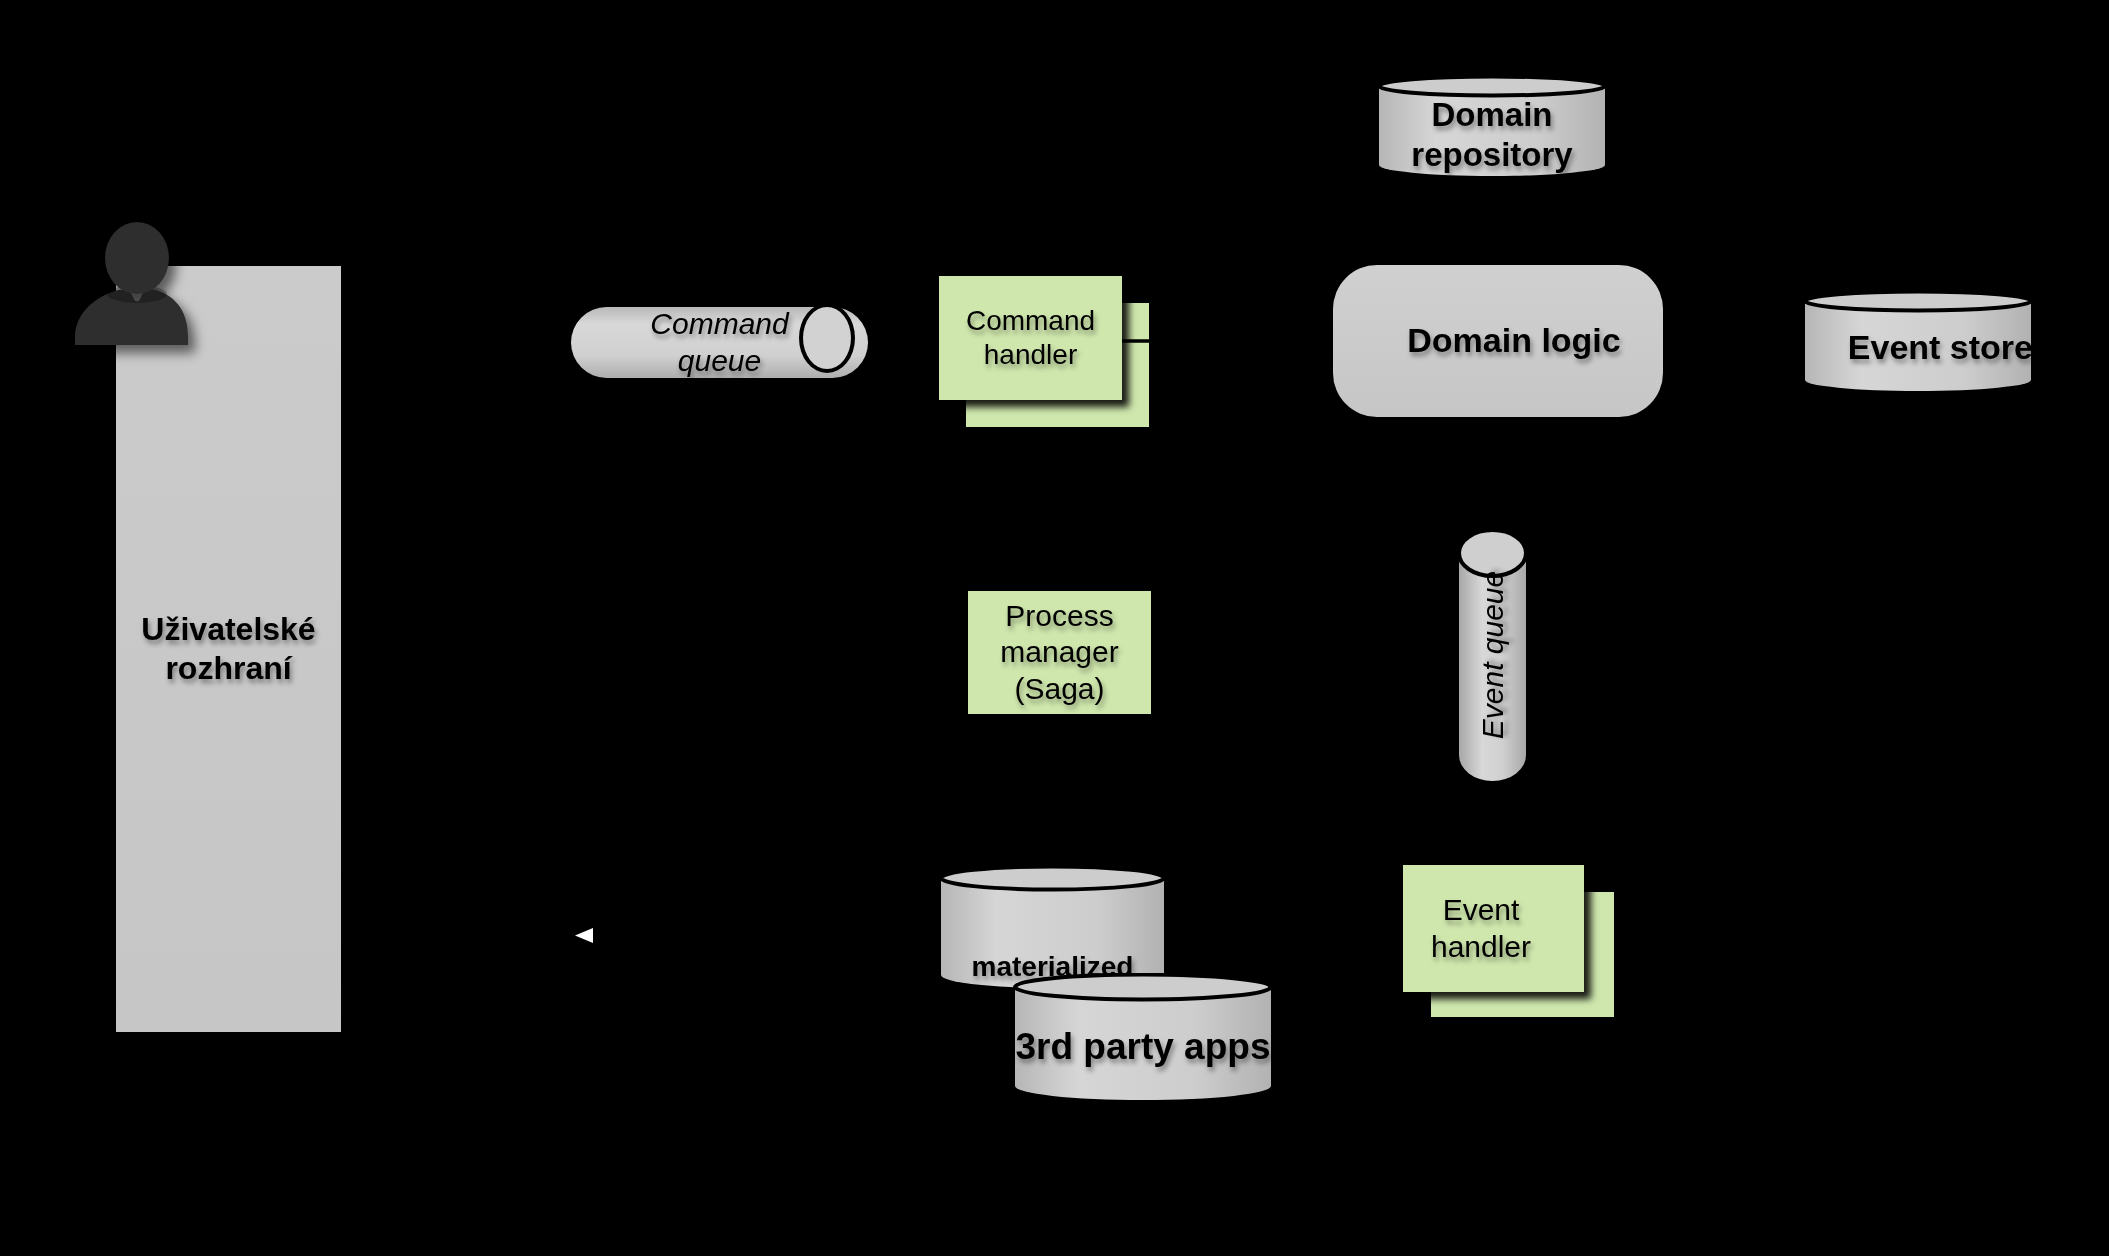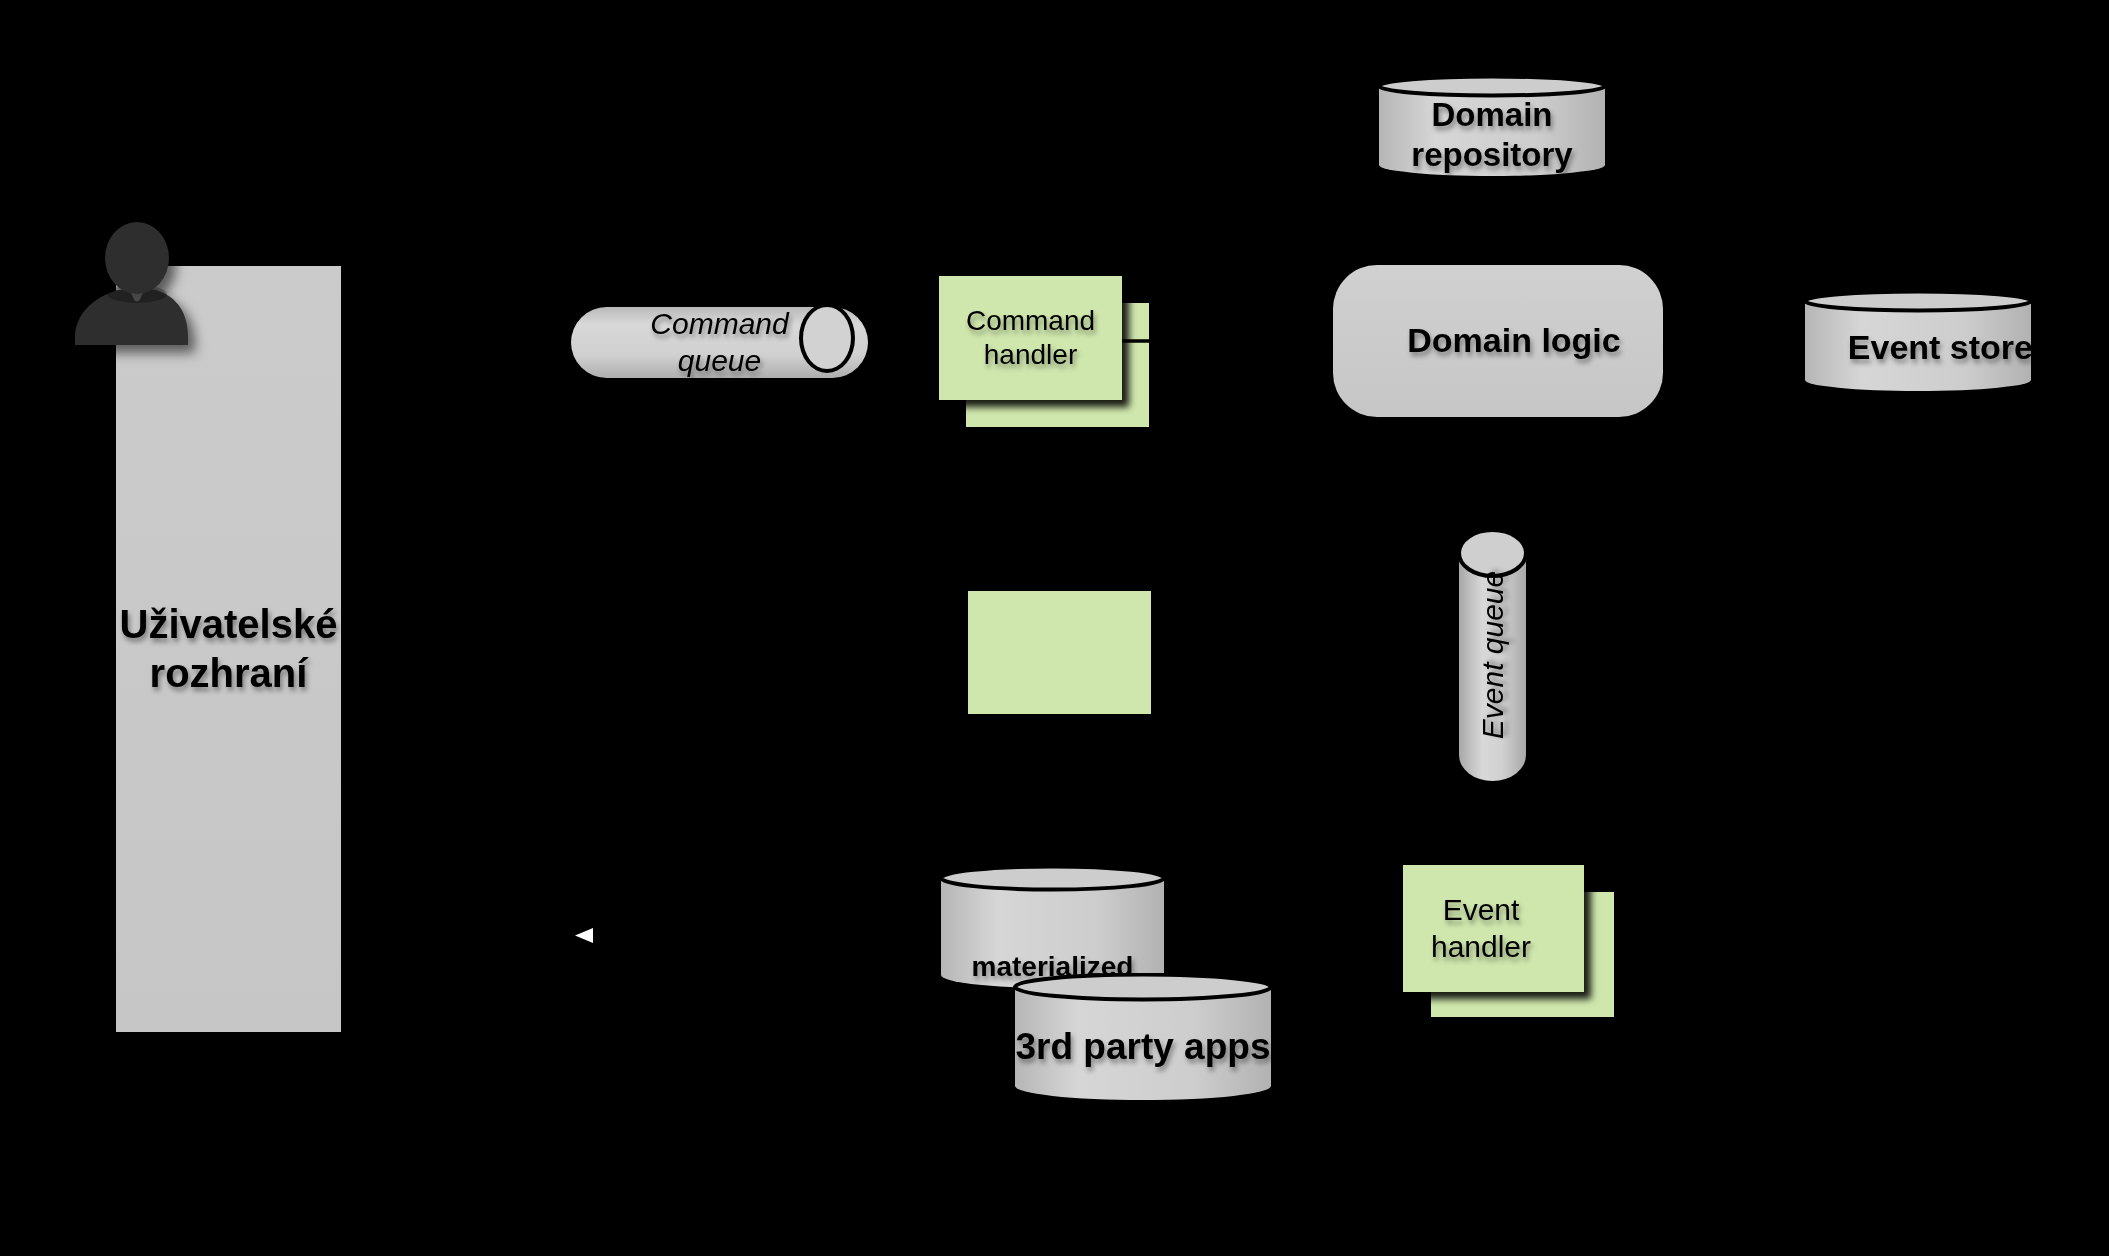--- a/index.html
+++ b/index.html
@@ -6,21 +6,21 @@
   #stage{position:relative;width:2109px;height:1256px;background:#000000;overflow:hidden;
          font-family:"Liberation Sans", sans-serif;color:#000;}
   .abs{position:absolute;}
   .lbl{display:flex;align-items:center;justify-content:center;text-align:center;
        line-height:1.22;text-shadow:2px 4px 5px rgba(0,0,0,0.38);}
   .z1{z-index:1}.z2{z-index:2}.z3{z-index:3}
 
   
   #ui-box{left:116px;top:266px;width:225px;height:766px;
           background:linear-gradient(180deg,#cbcbcb,#c6c6c6);}
-  #ui-label{left:116px;top:266px;width:225px;height:766px;font-weight:bold;font-size:40px;}
+  #ui-label{left:116px;top:266px;width:225px;height:766px;font-weight:bold;font-size:32px;}
   #person{left:72px;top:220px;width:130px;height:135px;filter:drop-shadow(7px 8px 6px rgba(0,0,0,0.55));}
 
   
   #cq-pill{left:571px;top:307px;width:297px;height:71px;border-radius:36px;
            background:linear-gradient(180deg,#b9b9b9 0%,#d8d8d8 24%,#d0d0d0 68%,#aeaeae 100%);}
   #cq-cap{left:799px;top:303px;width:56px;height:70px;border:4px solid #000;border-radius:50%;
           background:#d2d2d2;box-sizing:border-box;}
   #cq-label{left:571px;top:307px;width:297px;height:71px;font-style:italic;font-size:30px;}
   #cq-label span{width:165px;}
 
@@ -157,20 +157,23 @@
     </linearGradient>
       </defs>
     <path d="M2,26 L2,228 A33.5,26 0 0 0 69,228 L69,26 Z" fill="url(#gEq)"></path>
     <ellipse cx="35.5" cy="26" rx="33.5" ry="23" fill="#cfcfcf" stroke="#000" stroke-width="4"></ellipse>
   </svg>
   <div class="abs lbl z3" id="eq-label">
     <span>Event queue</span>
   </div>
 
   <div class="abs note z3" id="pm-box"></div>
+  <div class="abs lbl z3" id="pm-label">
+    <span>Process manager (Saga)</span>
+  </div>
 
   <svg class="abs z3" id="mv-cyl" viewBox="0 0 227 125" xmlns="http://www.w3.org/2000/svg">
     <defs>
         <linearGradient id="gMv" x1="0" y1="0" x2="1" y2="0">
       <stop offset="0" stop-color="#b6b6b6"></stop>
           <stop offset="0.25" stop-color="#d6d6d6"></stop>
       <stop offset="0.7" stop-color="#cdcdcd"></stop>
           <stop offset="1" stop-color="#b2b2b2"></stop>
     </linearGradient>
       </defs>

